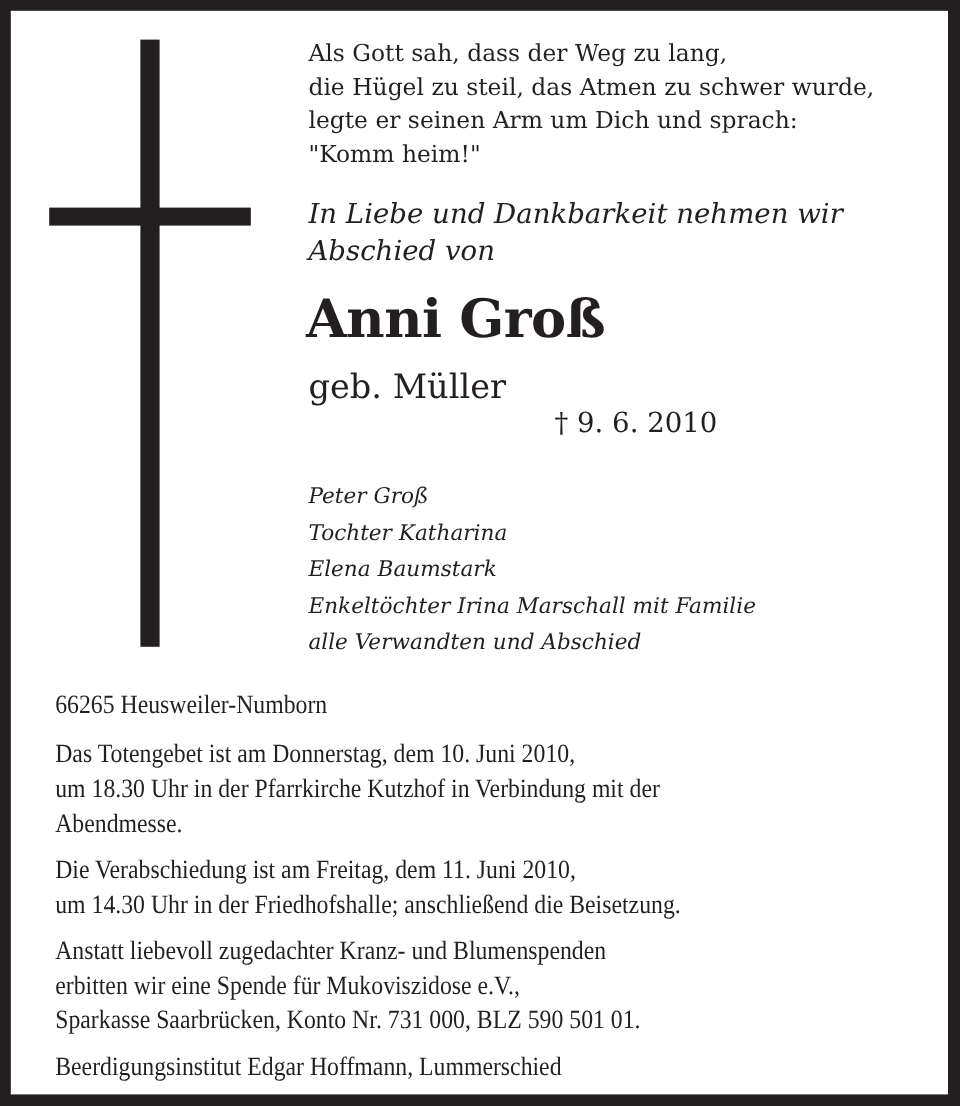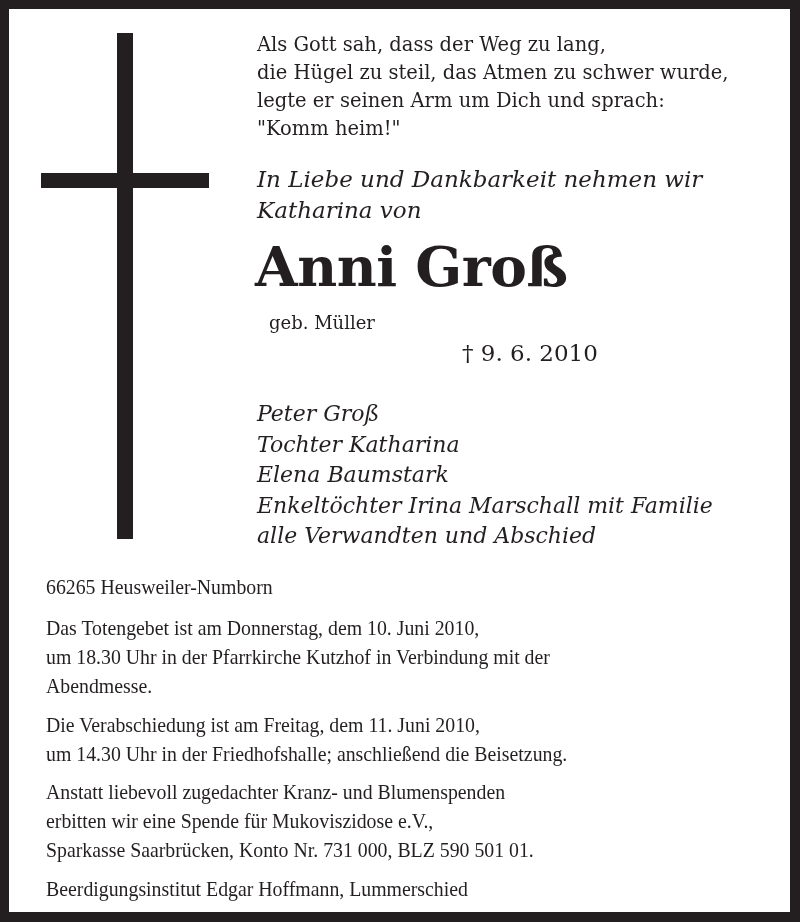--- a/index.html
+++ b/index.html
@@ -4,25 +4,25 @@
 <style>
   html, body { margin: 0; padding: 0; }
   body { width: 800px; height: 922px; background: #231f20; position: relative; overflow: hidden; }
   .card { position: absolute; left: 9px; top: 9px; width: 781px; height: 903px; background: #ffffff; }
   .cross-v { position: absolute; left: 108px; top: 24px; width: 16px; height: 506px; background: #231f20; }
   .cross-h { position: absolute; left: 32px; top: 164px; width: 168px; height: 15px; background: #231f20; }
   .serif { font-family: "DejaVu Serif", "Liberation Serif", serif; color: #231f20; }
   .block { position: absolute; }
   .poem { left: 248px; top: 22px; font-size: 19.5px; line-height: 28px; }
   .intro { left: 248px; top: 155px; font-size: 23px; line-height: 31px; font-style: italic; }
-  .name { left: 246px; top: 226px; font-size: 55px; font-weight: bold; line-height: 64px; letter-spacing: -0.5px; }
-  .maiden { left: 248px; top: 298px; font-size: 18px; line-height: 31px; margin-left: 12px; }
+  .name { left: 246px; top: 226px; font-size: 44px; font-weight: bold; line-height: 64px; letter-spacing: -0.5px; }
+  .maiden { left: 248px; top: 298px; font-size: 28px; line-height: 31px; }
   .dates { left: 248px; top: 329px; font-size: 23px; line-height: 31px; white-space: pre; }
   .dates .d2 { position: absolute; left: 205px; top: 0; }
-  .mourners { left: 248px; top: 390px; font-size: 22px; line-height: 30.5px; font-style: italic; }
+  .mourners { left: 248px; top: 390px; font-size: 18px; line-height: 30.5px; font-style: italic; }
   .lower { left: 37px; font-family: "Liberation Serif", "DejaVu Serif", serif; font-size: 22px; line-height: 29px; color: #231f20; transform: scaleX(0.9); transform-origin: left top; }
   .loc { top: 563px; }
   .p1 { top: 604px; }
   .p2 { top: 701px; }
   .p3 { top: 768px; }
   .p4 { top: 865px; }
   .line { display: block; white-space: nowrap; }
 </style>
 </head>
 <body>
@@ -33,21 +33,21 @@
 
   <div class="block serif poem">
     <span class="line">Als Gott sah, dass der Weg zu lang,</span>
     <span class="line">die Hügel zu steil, das Atmen zu schwer wurde,</span>
     <span class="line">legte er seinen Arm um Dich und sprach:</span>
     <span class="line">"Komm heim!"</span>
   </div>
 
   <div class="block serif intro">
     <span class="line">In Liebe und Dankbarkeit nehmen wir</span>
-    <span class="line">Katharina von</span>
+    <span class="line">Abschied von</span>
   </div>
 
   <div class="block serif name">Anni Groß</div>
 
   <div class="block serif maiden">geb. Müller</div>
 
   <div class="block serif dates">
     <span class="d2">† 9. 6. 2010</span>
   </div>
 

